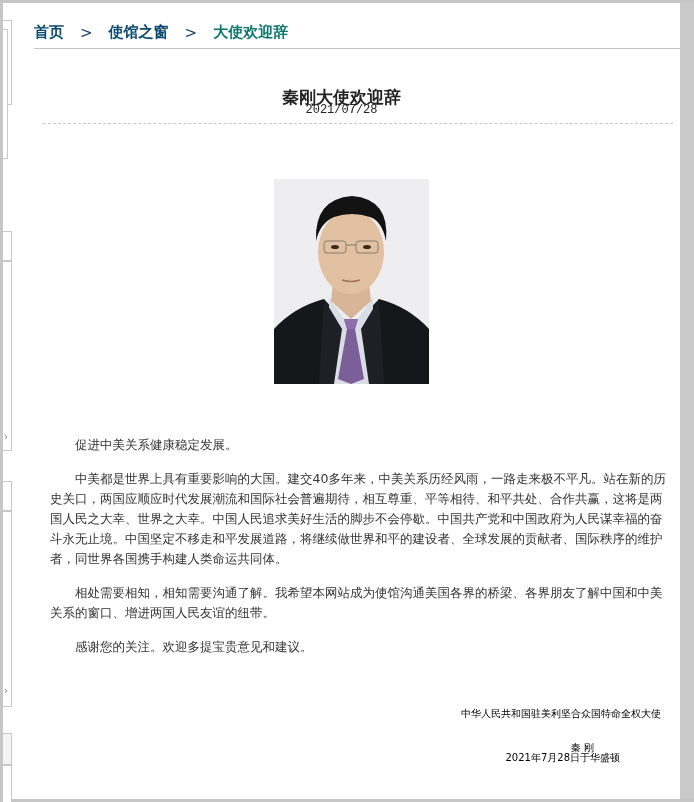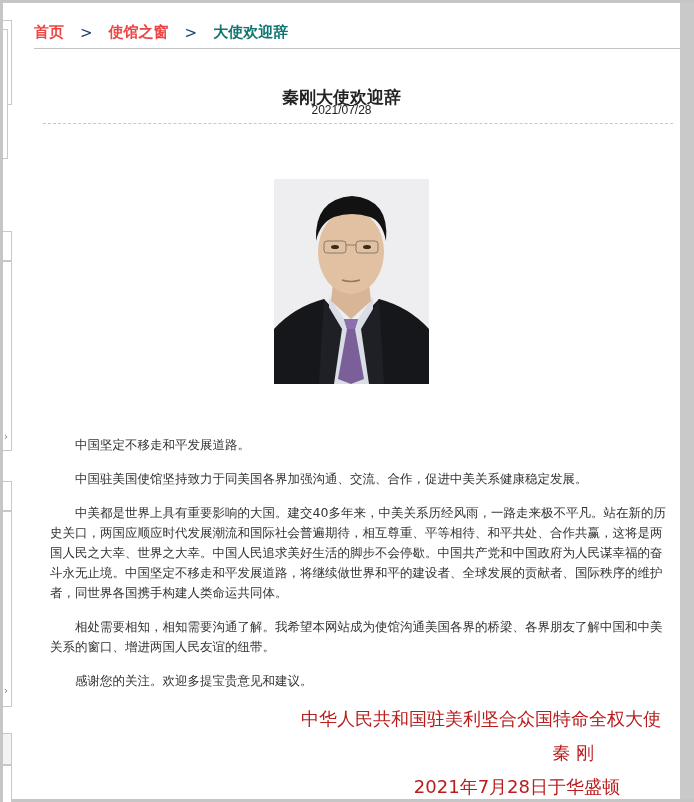--- a/index.html
+++ b/index.html
@@ -37,57 +37,57 @@
     }
     
     .breadcrumb {
       position: absolute; left: 31px; top: 20px;
       display: flex; align-items: center;
       font-size: 15px; font-weight: bold; color: #1f3f6e;
     }
     .breadcrumb .sep {
       margin: 0 16px; font-weight: normal; color: #1f3f6e; font-size: 15px;
     }
-    .breadcrumb a { color: #ef4444; text-decoration: none; cursor: pointer; }
+    .breadcrumb a { color: #0c4a6e; text-decoration: none; cursor: pointer; }
     .breadcrumb .current { color: #0f766e; }
     .crumb-rule {
       position: absolute; left: 31px; top: 45px; width: 647px; height: 1px;
       background: #c3c3c3;
     }
     
     .article-title {
       position: absolute; left: 0; right: 14px; top: 76px;
       text-align: center; font-size: 17px; font-weight: bold; color: #222;
       font-family: "DejaVu Serif", "Liberation Serif", serif;
       margin-top: 7px;
     }
     .article-date {
       position: absolute; left: 0; right: 14px; top: 100px;
       text-align: center; font-size: 12px; color: #222;
-      font-family: Liberation Sans, sans-serif;
+      font-family: Liberation Mono, monospace;
     }
     .dashed-rule {
       position: absolute; left: 40px; top: 120px; width: 630px;
       border-top: 1px dashed #c8c8c8;
     }
     
     .photo {
       position: absolute; left: 271px; top: 176px; width: 155px; height: 205px;
       background: #eeedef; overflow: hidden;
     }
     .photo svg { display: block; }
     
     .content {
       position: absolute; left: 47px; top: 432px; width: 616px;
       font-size: 12.5px; color: #333; line-height: 20px;
     }
     .content p { text-indent: 2em; margin-bottom: 14px; }
     .signature {
       position: absolute; right: 33px; text-align: left;
-      font-size: 18px; color: #b91c1c;
+      font-size: 10px; color: #000000;
     }
   </style>
 </head>
 <body>
 
 <div class="frame">
 
   <div class="side-strip">
     <div class="side-box" style="top:17px;height:85px;">
       
@@ -146,24 +146,23 @@
       <line x1="72" y1="66" x2="82" y2="66" stroke="#8a7b6b" stroke-width="1"></line>
 
       <ellipse cx="61" cy="68" rx="4" ry="2" fill="#3a2a20"></ellipse>
       <ellipse cx="93" cy="68" rx="4" ry="2" fill="#3a2a20"></ellipse>
 
       <path d="M68 101 Q77 104 86 101" stroke="#a2705a" stroke-width="1.5" fill="none"></path>
     </svg>
   </div>
 
   <div class="content">
-    <p>中国坚定不移走和平发展道路。</p>
-    <p>中国驻美国使馆坚持致力于同美国各界加强沟通、交流、合作，促进中美关系健康稳定发展。</p>
+    <p>促进中美关系健康稳定发展。</p>
     <p>中美都是世界上具有重要影响的大国。建交40多年来，中美关系历经风雨，一路走来极不平凡。站在新的历史关口，两国应顺应时代发展潮流和国际社会普遍期待，相互尊重、平等相待、和平共处、合作共赢，这将是两国人民之大幸、世界之大幸。中国人民追求美好生活的脚步不会停歇。中国共产党和中国政府为人民谋幸福的奋斗永无止境。中国坚定不移走和平发展道路，将继续做世界和平的建设者、全球发展的贡献者、国际秩序的维护者，同世界各国携手构建人类命运共同体。</p>
     <p>相处需要相知，相知需要沟通了解。我希望本网站成为使馆沟通美国各界的桥梁、各界朋友了解中国和中美关系的窗口、增进两国人民友谊的纽带。</p>
     <p>感谢您的关注。欢迎多提宝贵意见和建议。</p>
   </div>
 
   <div class="signature" style="top:704px;">中华人民共和国驻美利坚合众国特命全权大使</div>
   <div class="signature" style="top:738px;right:100px;">秦 刚</div>
-  <div class="signature" style="top:772px;right:74px;">2021年7月28日于华盛顿</div>
+  <div class="signature" style="top:748px;right:74px;">2021年7月28日于华盛顿</div>
 
 </div>
 
 </body></html>

